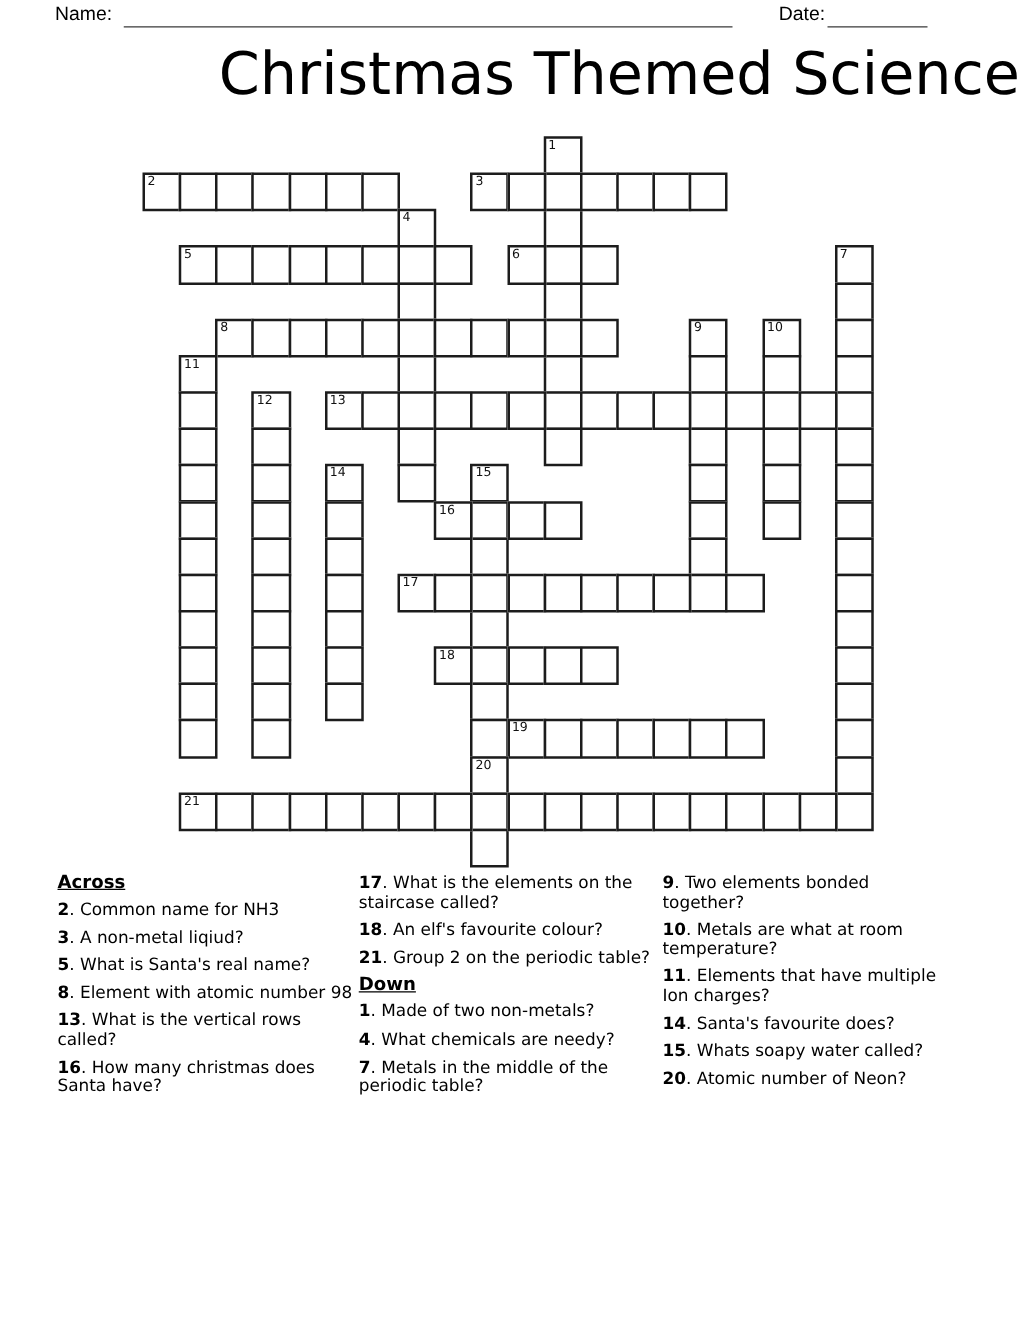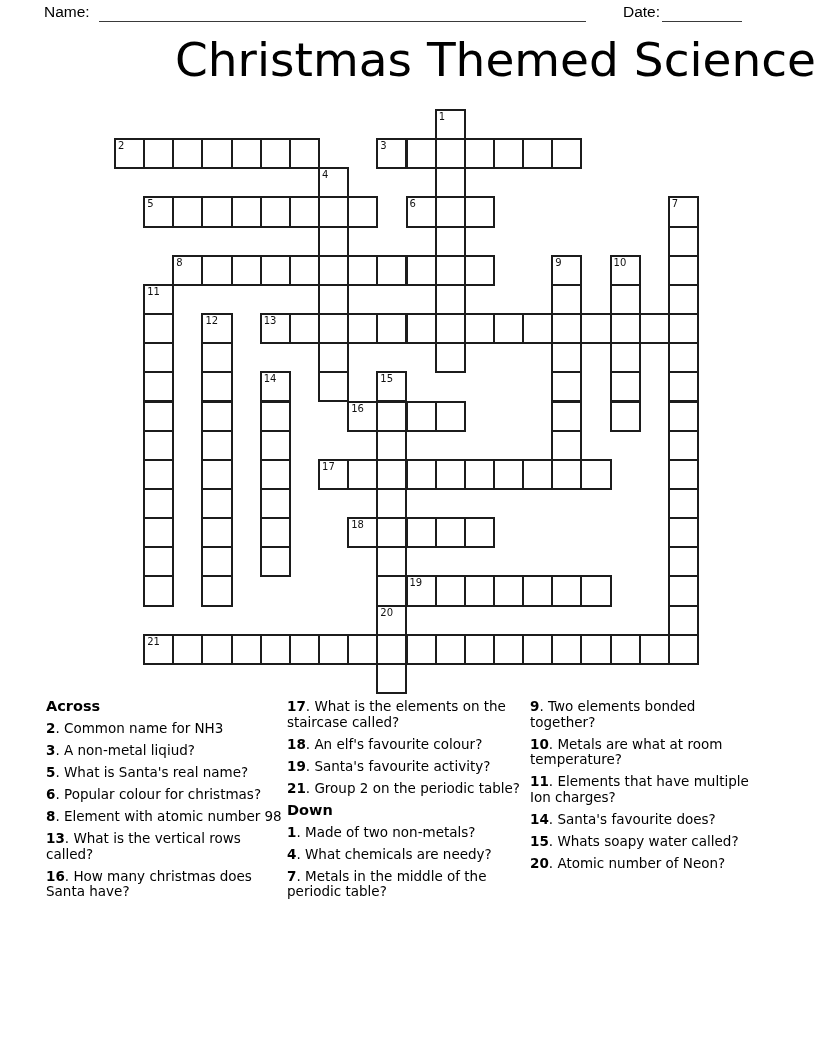--- a/index.html
+++ b/index.html
@@ -11,21 +11,21 @@
   #name-line{left:99px;width:487px;}
   #date-line{left:662px;width:80px;}
   #title{position:absolute;left:0;top:28px;width:816px;text-align:right;
          font-size:47px;line-height:64px;font-weight:normal;
          font-family:"DejaVu Sans",sans-serif;letter-spacing:0px;}
   #grid{position:absolute;}
   .cell{position:absolute;box-sizing:border-box;background:#fff;border:2px solid #1c1c1c;}
   .cell .num{position:absolute;left:2px;top:0px;font-size:10px;line-height:11px;
              font-family:"DejaVu Sans",sans-serif;color:#111;}
   .clue-col{position:absolute;top:699px;font-size:13.5px;line-height:15.6px;}
-  .clue-head{font-weight:bold;font-size:14.5px;
+  .clue-head{font-weight:bold;text-decoration:underline;font-size:14.5px;
              margin:0 0 6px 0;}
   .clue{margin:0 0 6.5px 0;}
   .clue b{font-weight:bold;}
 </style>
 </head>
 <body>
 
 <div id="page">
   <span class="hdr-label" style="left:44px;">Name:</span>
   <div class="hdr-line" id="name-line"></div>
@@ -244,29 +244,27 @@
       <div class="cell" style="left: 494.55px; top: 523.7px; width: 31.15px; height: 31.15px; border-color: rgb(28, 28, 28);"></div>
       <div class="cell" style="left: 523.7px; top: 523.7px; width: 31.15px; height: 31.15px; border-color: rgb(28, 28, 28);"></div>
     </div>
 
   <div id="clues">
       <div class="clue-col" style="left: 46px; width: 238px;">
         <div class="clue-head">Across</div>
         <div class="clue"><b>2</b><span>. Common name for NH3</span></div>
         <div class="clue"><b>3</b><span>. A non-metal liqiud?</span></div>
         <div class="clue"><b>5</b><span>. What is Santa's real name?</span></div>
-        <div class="clue"><b>6</b><span>. Popular colour for christmas?</span></div>
         <div class="clue"><b>8</b><span>. Element with atomic number 98</span></div>
         <div class="clue"><b>13</b><span>. What is the vertical rows called?</span></div>
         <div class="clue"><b>16</b><span>. How many christmas does Santa have?</span></div>
       </div>
       <div class="clue-col" style="left: 287px; width: 238px;">
         <div class="clue"><b>17</b><span>. What is the elements on the staircase called?</span></div>
         <div class="clue"><b>18</b><span>. An elf's favourite colour?</span></div>
-        <div class="clue"><b>19</b><span>. Santa's favourite activity?</span></div>
         <div class="clue"><b>21</b><span>. Group 2 on the periodic table?</span></div>
         <div class="clue-head">Down</div>
         <div class="clue"><b>1</b><span>. Made of two non-metals?</span></div>
         <div class="clue"><b>4</b><span>. What chemicals are needy?</span></div>
         <div class="clue"><b>7</b><span>. Metals in the middle of the periodic table?</span></div>
       </div>
       <div class="clue-col" style="left: 530px; width: 232px;">
         <div class="clue"><b>9</b><span>. Two elements bonded together?</span></div>
         <div class="clue"><b>10</b><span>. Metals are what at room temperature?</span></div>
         <div class="clue"><b>11</b><span>. Elements that have multiple Ion charges?</span></div>

